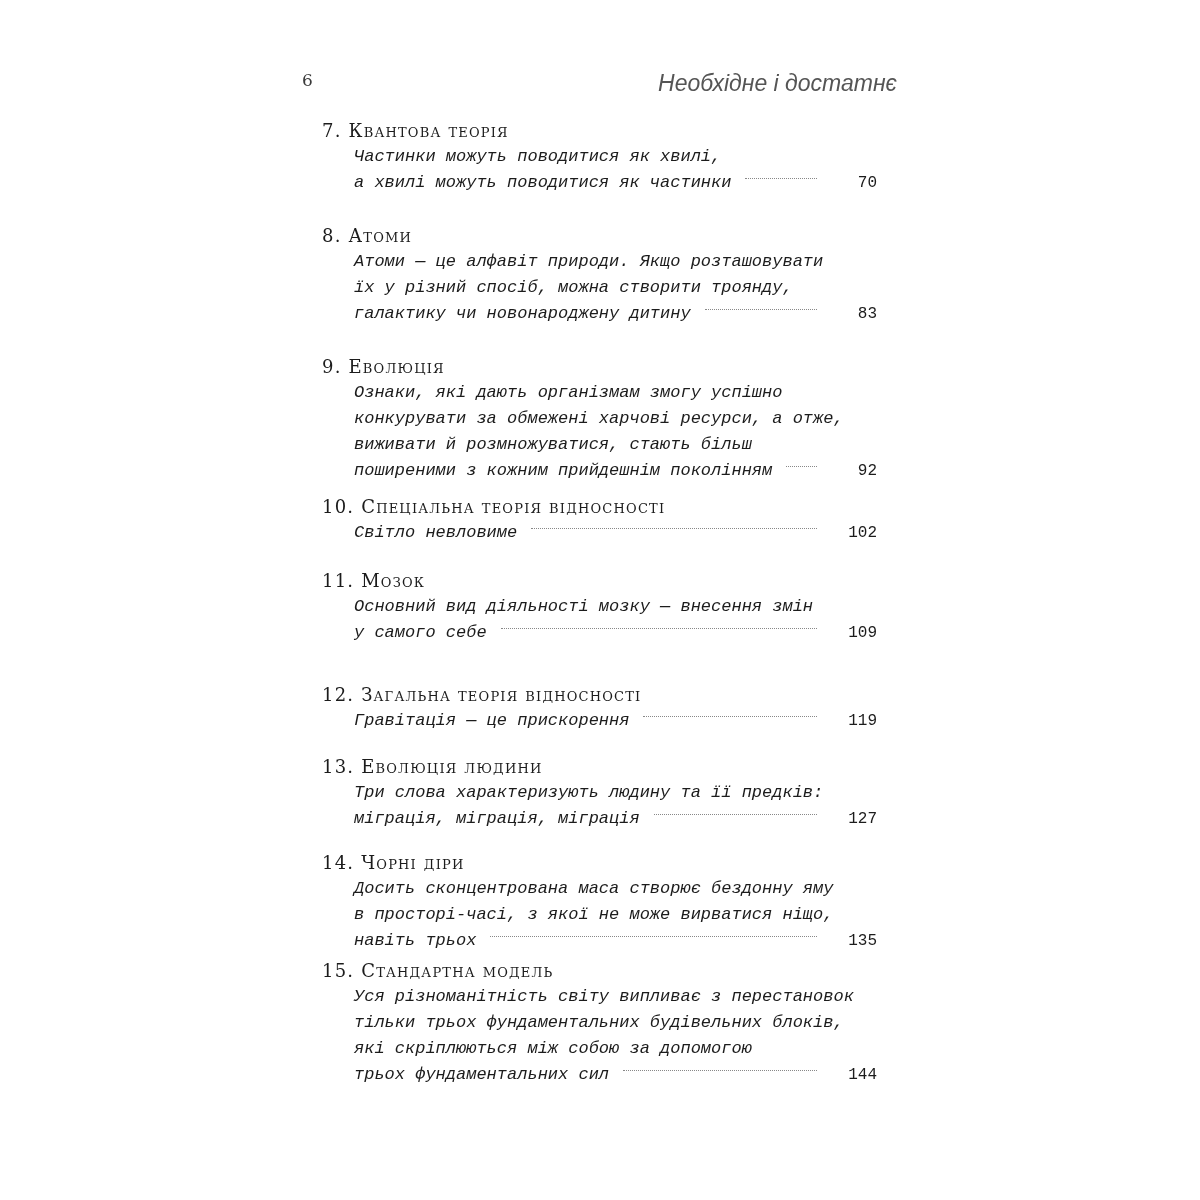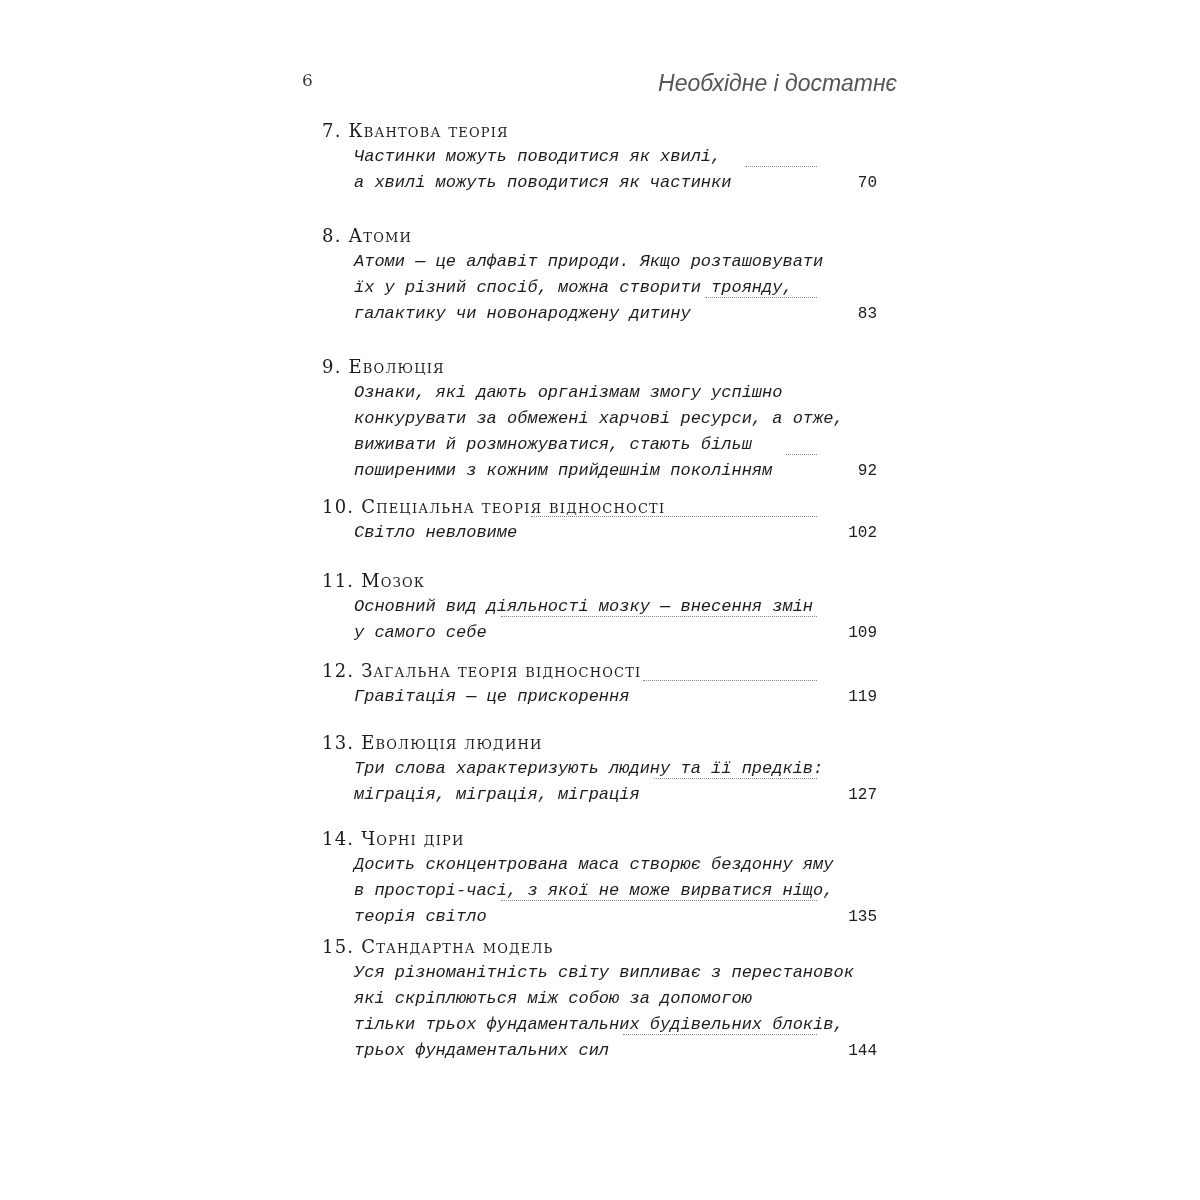--- a/index.html
+++ b/index.html
@@ -6,21 +6,21 @@
   body { width: 1200px; height: 1200px; position: relative; overflow: hidden;
          font-family: "DejaVu Serif", serif; color: #1c1c1c; }
   .page-num { position: absolute; left: 302px; top: 70px; font-size: 17px; color: #3a3a3a; }
   .running-head { position: absolute; right: 303px; top: 70px; font-size: 23px; font-style: italic; color: #555; font-family: "Liberation Sans", sans-serif; }
   .toc { position: absolute; left: 322px; top: 118px; width: 555px; }
   .entry { position: relative; }
   .chapter-title { font-size: 18px; letter-spacing: 1.2px; line-height: 26px; font-variant: small-caps; }
   .chapter-num { display: inline-block; }
   .subtitle { margin-left: 32px; font-style: italic; font-size: 17px; line-height: 26px; }
   .sub-line { display: block; white-space: nowrap; font-family: Liberation Mono, monospace; }
-  .sub-line.last { display: flex; align-items: flex-start; }
+  .sub-line.last { display: flex; align-items: center; }
   .leader { flex: 1; border-bottom: 1.5px dotted #888; margin: 0 16px 0 14px; height: 1px; transform: translateY(-5px); margin-right: 26px; }
   .page-ref { font-style: normal; width: 34px; text-align: right; font-size: 16px; }
 </style>
 </head>
 <body>
 
 <div class="page-num">6</div>
 <div class="running-head">Необхідне і достатнє</div>
 
 <div class="toc" id="toc">
@@ -74,21 +74,21 @@
       <div class="chapter-title"><span class="chapter-num">11.</span><span> </span><span>Мозок</span></div>
       <div class="subtitle">
         <span class="sub-line"><span>Основний вид діяльності мозку — внесення змін</span></span>
         <span class="sub-line last">
           <span>у самого себе</span>
           <span class="leader"></span>
           <span class="page-ref">109</span>
         </span>
       </div>
     </div>
-    <div class="entry" style="margin-top: 12px;">
+    <div class="entry" style="margin-top: 36px;">
       <div class="chapter-title"><span class="chapter-num">12.</span><span> </span><span>Загальна теорія відносності</span></div>
       <div class="subtitle">
         <span class="sub-line last">
           <span>Гравітація — це прискорення</span>
           <span class="leader"></span>
           <span class="page-ref">119</span>
         </span>
       </div>
     </div>
     <div class="entry" style="margin-top: 20px;">
@@ -101,32 +101,32 @@
           <span class="page-ref">127</span>
         </span>
       </div>
     </div>
     <div class="entry" style="margin-top: 18px;">
       <div class="chapter-title"><span class="chapter-num">14.</span><span> </span><span>Чорні діри</span></div>
       <div class="subtitle">
         <span class="sub-line"><span>Досить сконцентрована маса створює бездонну яму</span></span>
         <span class="sub-line"><span>в просторі-часі, з якої не може вирватися ніщо,</span></span>
         <span class="sub-line last">
-          <span>теорія світло</span>
+          <span>навіть трьох</span>
           <span class="leader"></span>
           <span class="page-ref">135</span>
         </span>
       </div>
     </div>
     <div class="entry" style="margin-top: 4px;">
       <div class="chapter-title"><span class="chapter-num">15.</span><span> </span><span>Стандартна модель</span></div>
       <div class="subtitle">
         <span class="sub-line"><span>Уся різноманітність світу випливає з перестановок</span></span>
+        <span class="sub-line"><span>тільки трьох фундаментальних будівельних блоків,</span></span>
         <span class="sub-line"><span>які скріплюються між собою за допомогою</span></span>
-        <span class="sub-line"><span>тільки трьох фундаментальних будівельних блоків,</span></span>
         <span class="sub-line last">
           <span>трьох фундаментальних сил</span>
           <span class="leader"></span>
           <span class="page-ref">144</span>
         </span>
       </div>
     </div>
   </div>
 
 </body></html>

